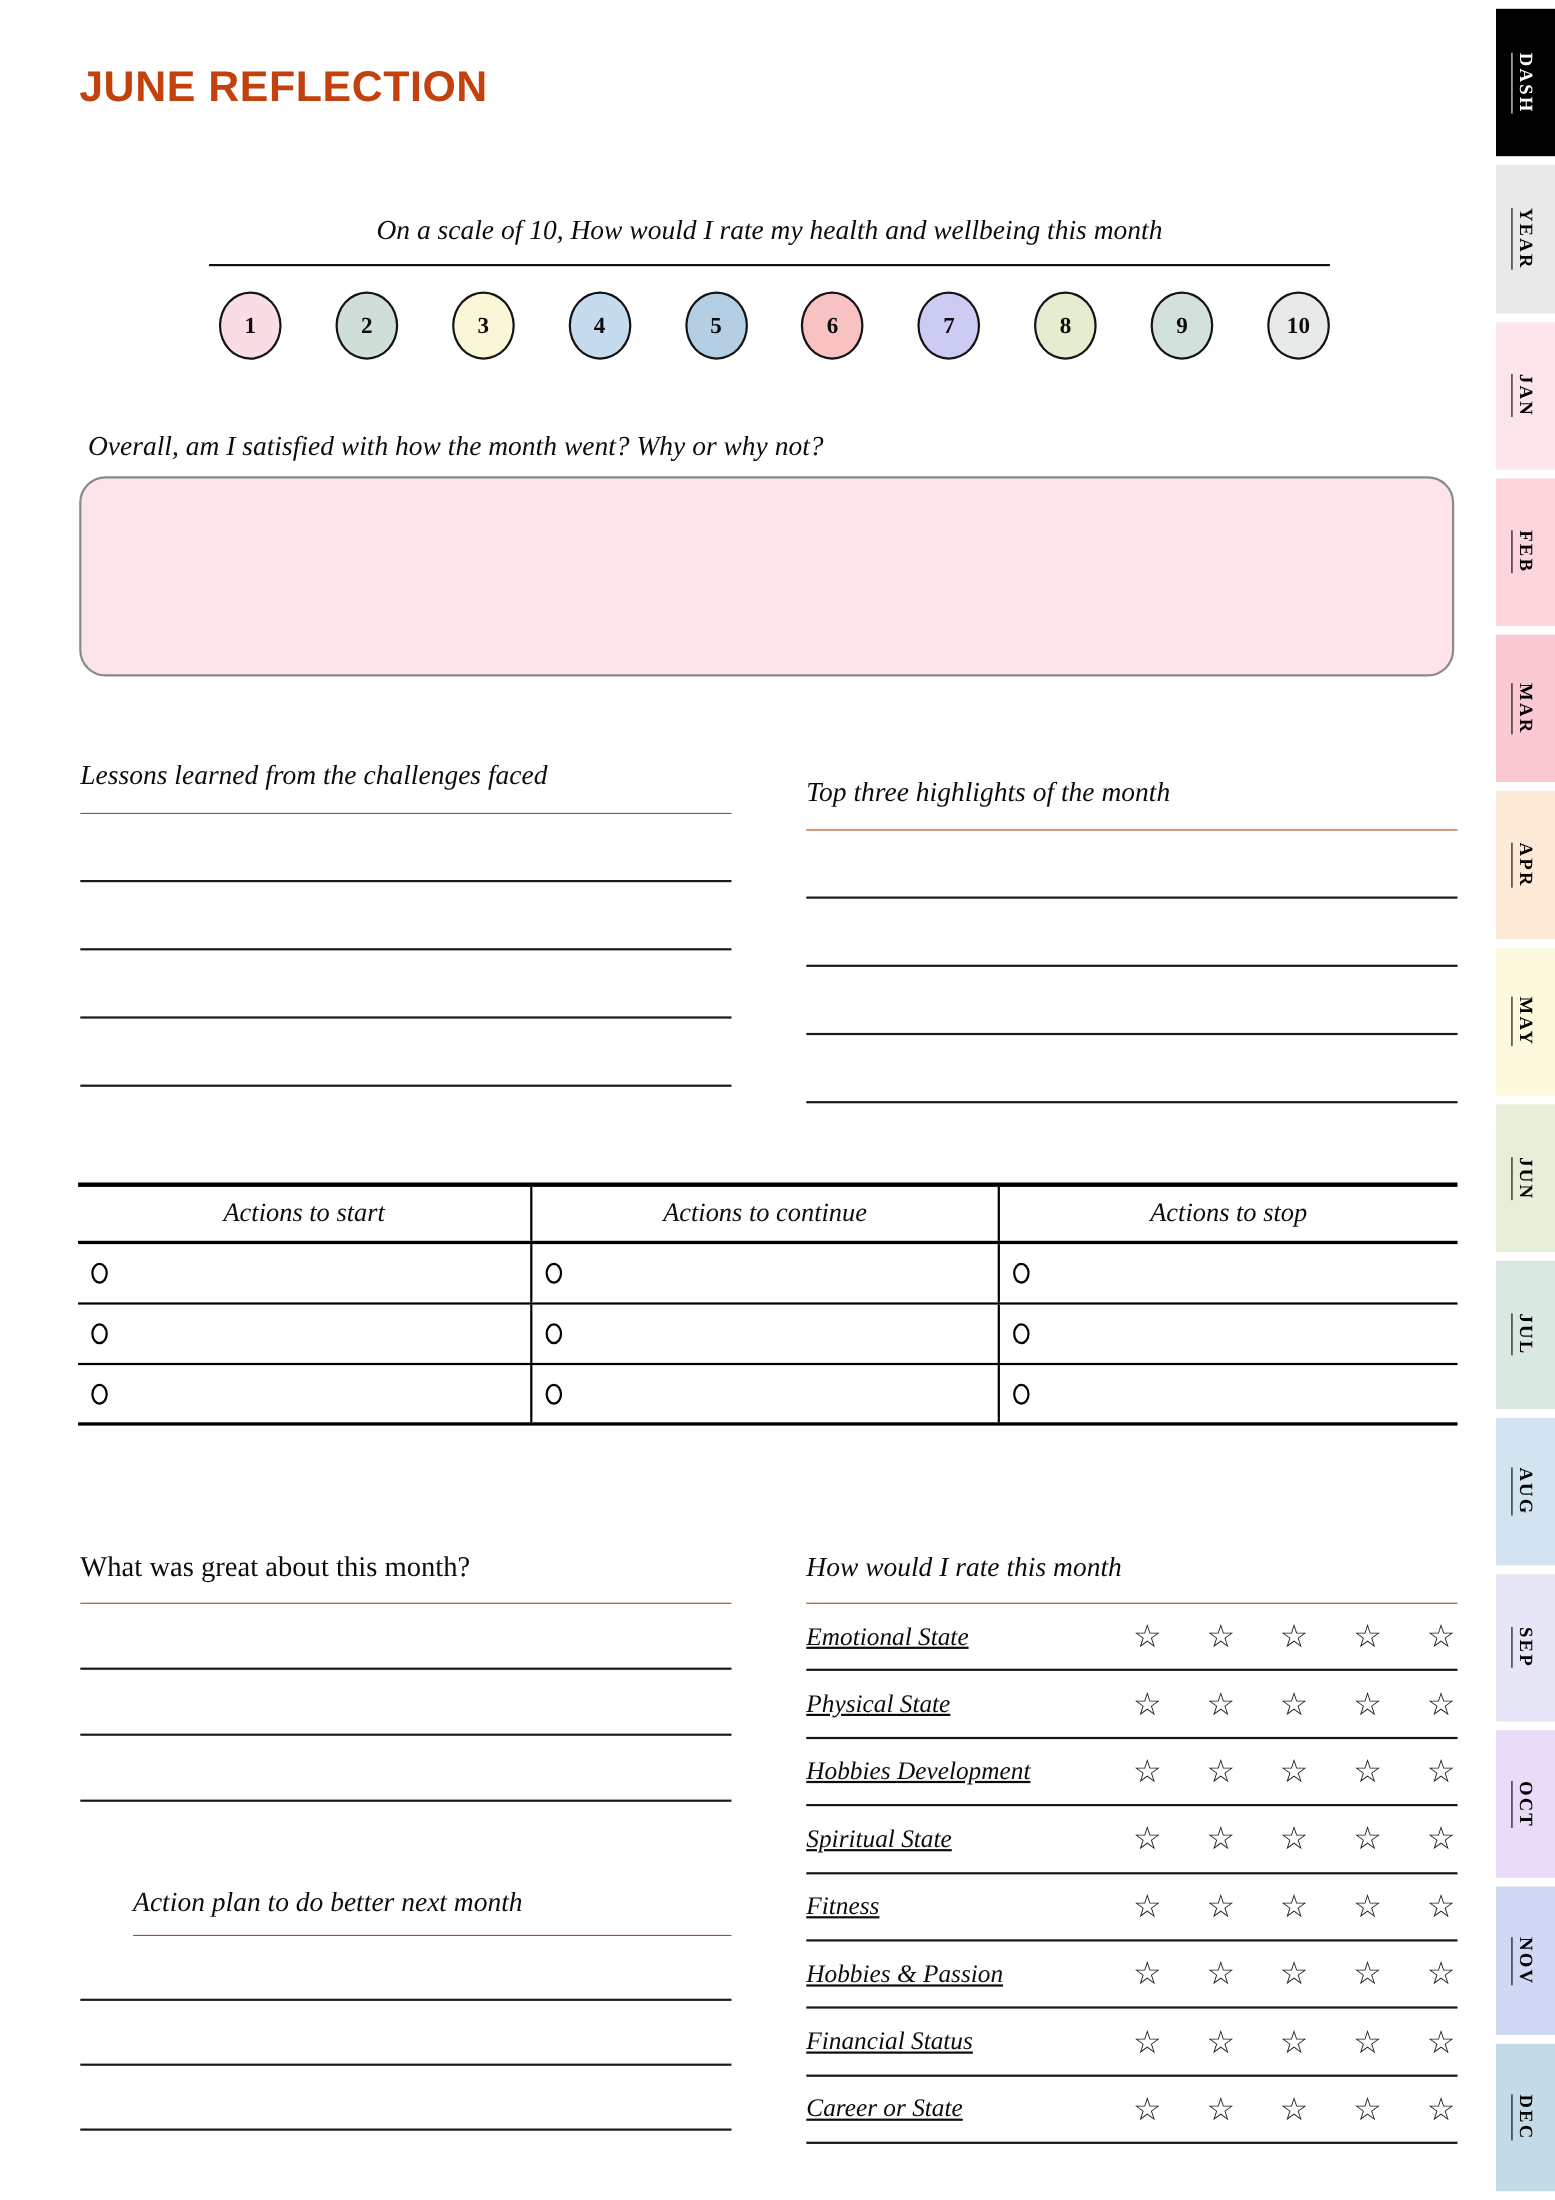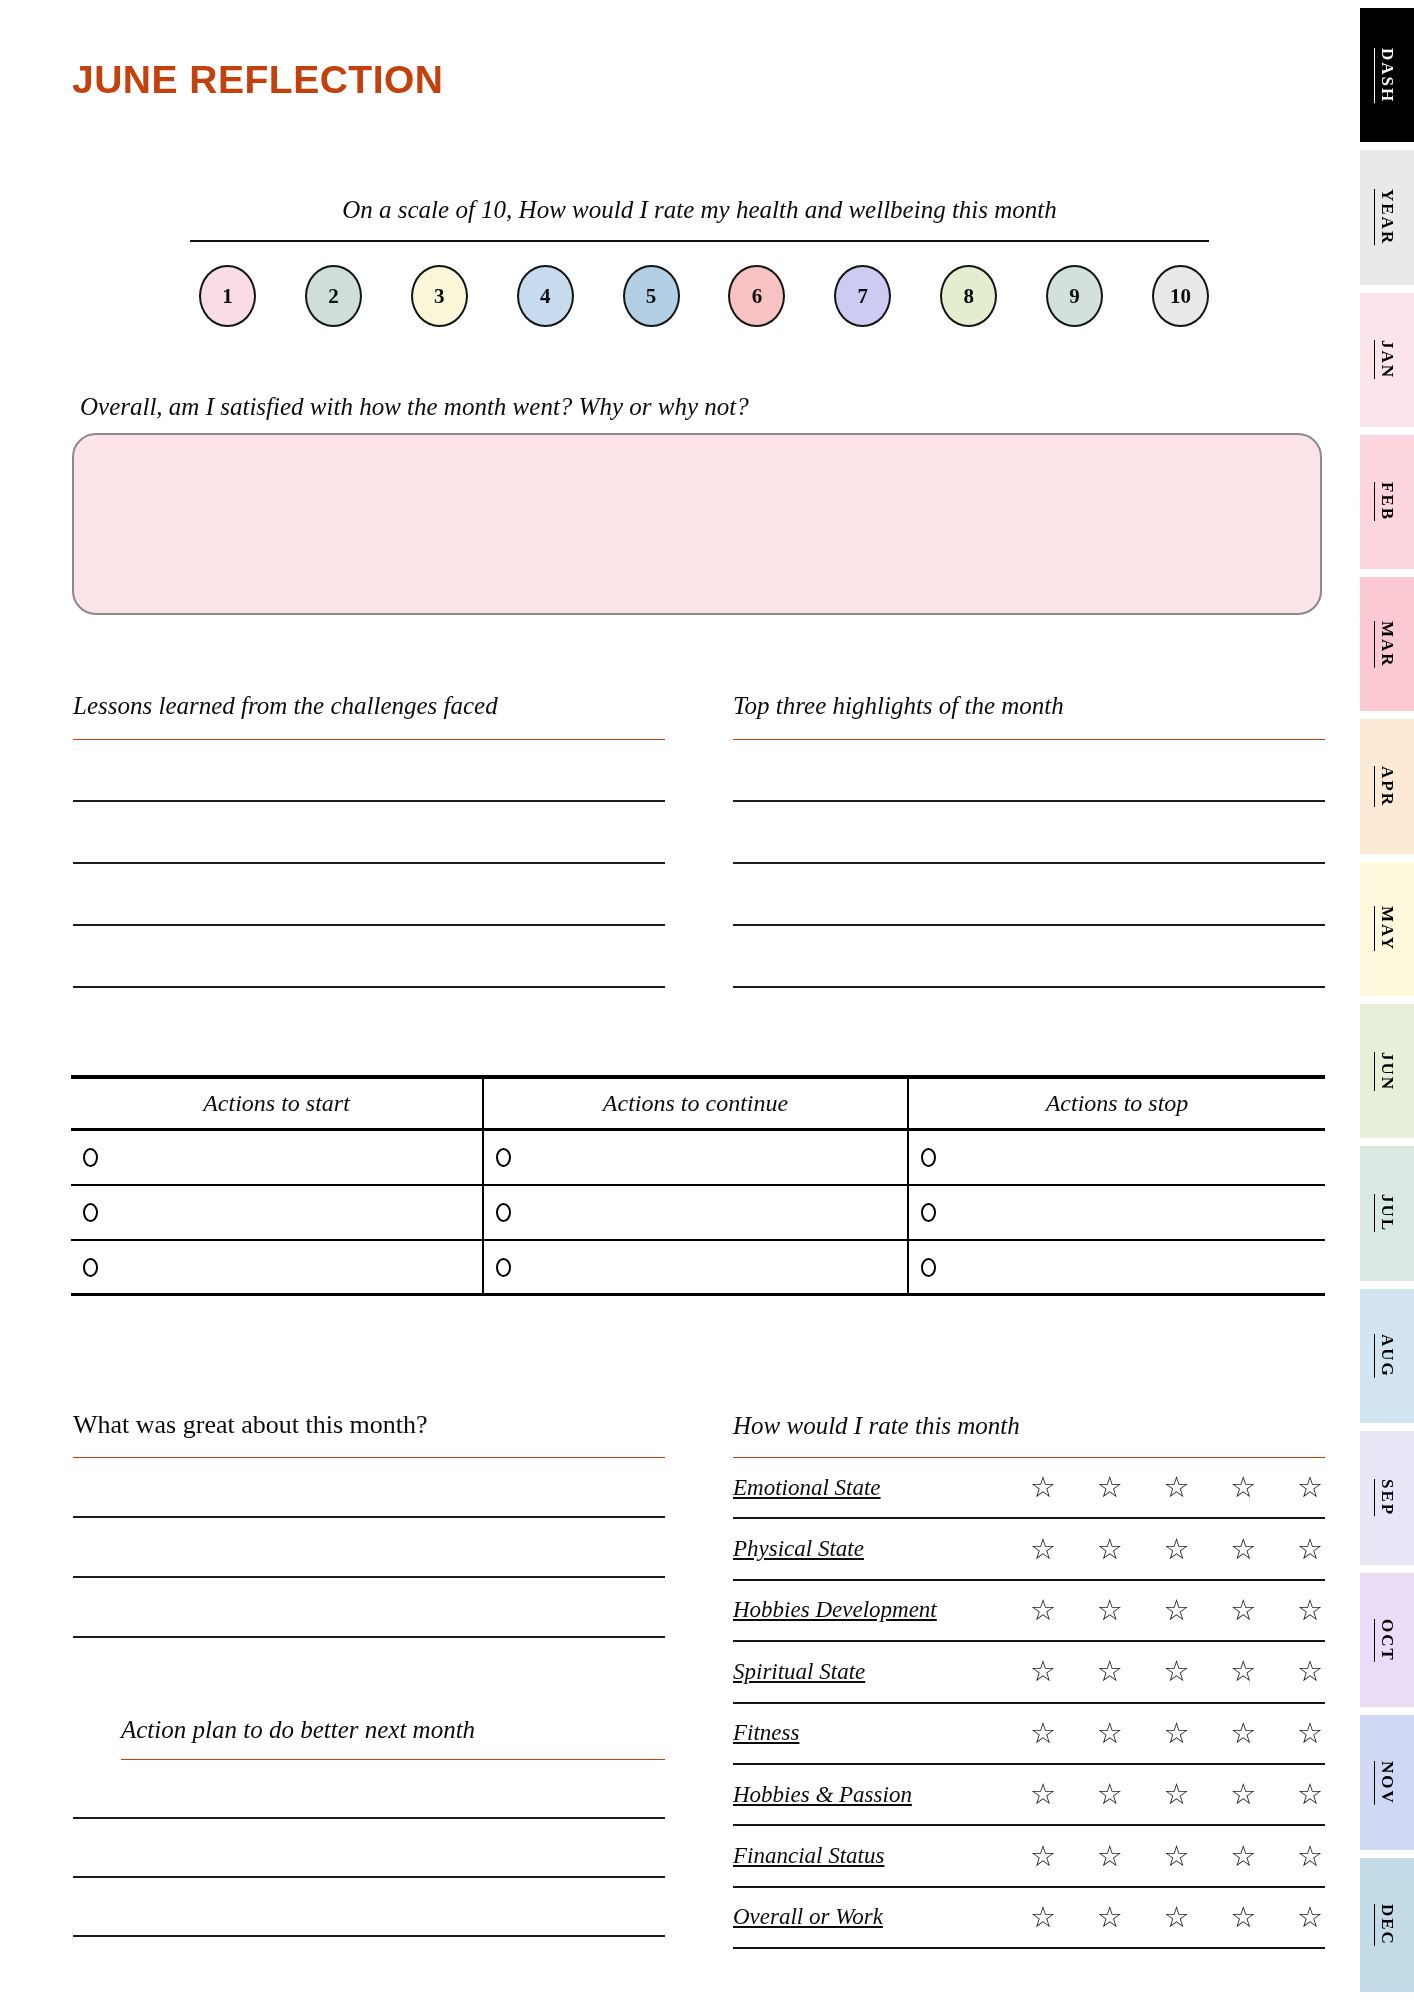--- a/index.html
+++ b/index.html
@@ -47,21 +47,21 @@
   
   .lines-block { position: absolute; width: 592px; }
   .lb-head {
     height: 52px; border-bottom: 1px solid #c2410c;
     font-style: italic; font-size: 25px; padding-top: 4px;
   }
   .lb-head.upright { font-style: normal; font-size: 26px; }
   .writeline { height: 62px; border-bottom: 2px solid #1a1a1a; }
 
   #lessons    { left: 73px;  top: 688px; }
-  #highlights { left: 733px; top: 688px; }
+  #highlights { left: 733px; top: 703px; }
 
   #great { left: 73px; top: 1406px; }
   #great .writeline { height: 60px; }
 
   #plan { left: 73px; top: 1714px; }
   #plan .lb-head { height: 46px; padding-top: 2px; margin-left: 48px; }
   #plan .writeline { height: 59px; }
 
   
   #actions-table { position: absolute; left: 71px; top: 1075px; width: 1254px; }
@@ -288,21 +288,21 @@
         <span class="rating-label">Financial Status</span>
         <span class="stars">
             <span class="star">☆</span>
             <span class="star">☆</span>
             <span class="star">☆</span>
             <span class="star">☆</span>
             <span class="star">☆</span>
           </span>
       </div>
         <div class="rating-row">
-        <span class="rating-label">Overall or Work</span>
+        <span class="rating-label">Career or State</span>
         <span class="stars">
             <span class="star">☆</span>
             <span class="star">☆</span>
             <span class="star">☆</span>
             <span class="star">☆</span>
             <span class="star">☆</span>
           </span>
       </div>
       </div>
   </section>

